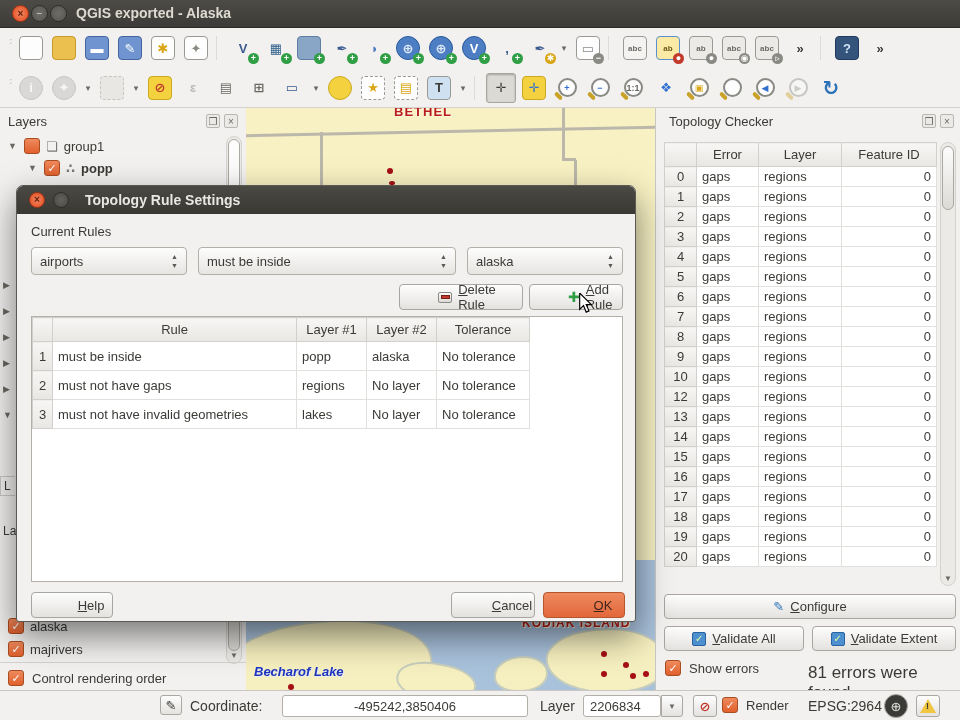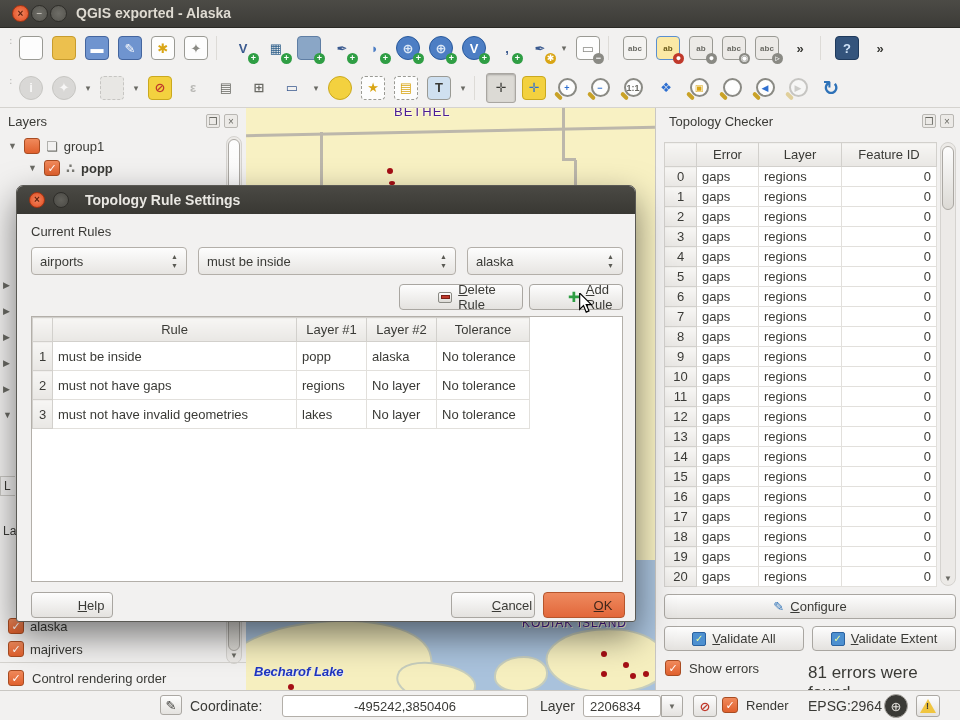--- a/index.html
+++ b/index.html
@@ -44,21 +44,21 @@
 
   #ctl-render-row { position:absolute; left:8px; top:562px; display:flex; gap:8px; align-items:center; }
   .edge-tab { position:absolute; background:#f2f1f0; border:1px solid #c9c7c3; border-right:none; font-size:12px; color:#3a3a36; padding:2px 3px; }
 
   
   #map { left:246px; top:108px; width:409px; height:582px; background:#f8f1c3; overflow:hidden; }
   .water { position:absolute; left:0; top:452px; width:409px; height:130px; background:#a9c2dc; }
   .road { position:absolute; background:#bcb7ab; }
   .island { position:absolute; background:#f6efbf; border:2px solid #c6cdbd; }
   .reddot { position:absolute; width:6px; height:6px; border-radius:50%; background:#a50f15; }
-  .maplabel { position:absolute; font-weight:normal; color:#4c1d95; letter-spacing:1px; font-size:13px; text-shadow:1px 1px 0 #fdf8e0,-1px -1px 0 #fdf8e0; }
+  .maplabel { position:absolute; font-weight:bold; color:#b91c1c; letter-spacing:1px; font-size:13px; text-shadow:1px 1px 0 #fdf8e0,-1px -1px 0 #fdf8e0; }
   .lakelabel { position:absolute; font-weight:bold; font-style:italic; color:#1f35c0; font-size:13px; text-shadow:1px 1px 0 #e9edf5; }
 
   
   #checker { left:655px; top:108px; width:305px; height:582px; background:#f2f1f0; border-left:1px solid #c9c7c3; }
   #checker .hdr { position:absolute; left:13px; top:6px; }
   table.grid { border-collapse:collapse; background:#fff; table-layout:fixed; }
   table.grid th { background:linear-gradient(#f7f6f4,#e9e7e4); border:1px solid #d2d0cc; font-weight:normal; font-size:13px; height:24px; }
   table.grid td { border:1px solid #e2e0dc; border-top:none; font-size:13px; height:20px; padding:0 5px; overflow:hidden; white-space:nowrap; background:#fff; }
   table.grid td.rowhdr { background:linear-gradient(#f7f6f4,#e9e7e4); border-color:#d2d0cc; text-align:center; padding:0; }
   #checker-table { position:absolute; left:8px; top:34px; }
@@ -435,26 +435,20 @@
           <td>0</td>
         </tr>
         <tr>
           <td class="rowhdr">9</td>
           <td>gaps</td>
           <td>regions</td>
           <td>0</td>
         </tr>
         <tr>
           <td class="rowhdr">10</td>
-          <td>gaps</td>
-          <td>regions</td>
-          <td>0</td>
-        </tr>
-        <tr>
-          <td class="rowhdr">11</td>
           <td>gaps</td>
           <td>regions</td>
           <td>0</td>
         </tr>
         <tr>
           <td class="rowhdr">12</td>
           <td>gaps</td>
           <td>regions</td>
           <td>0</td>
         </tr>

